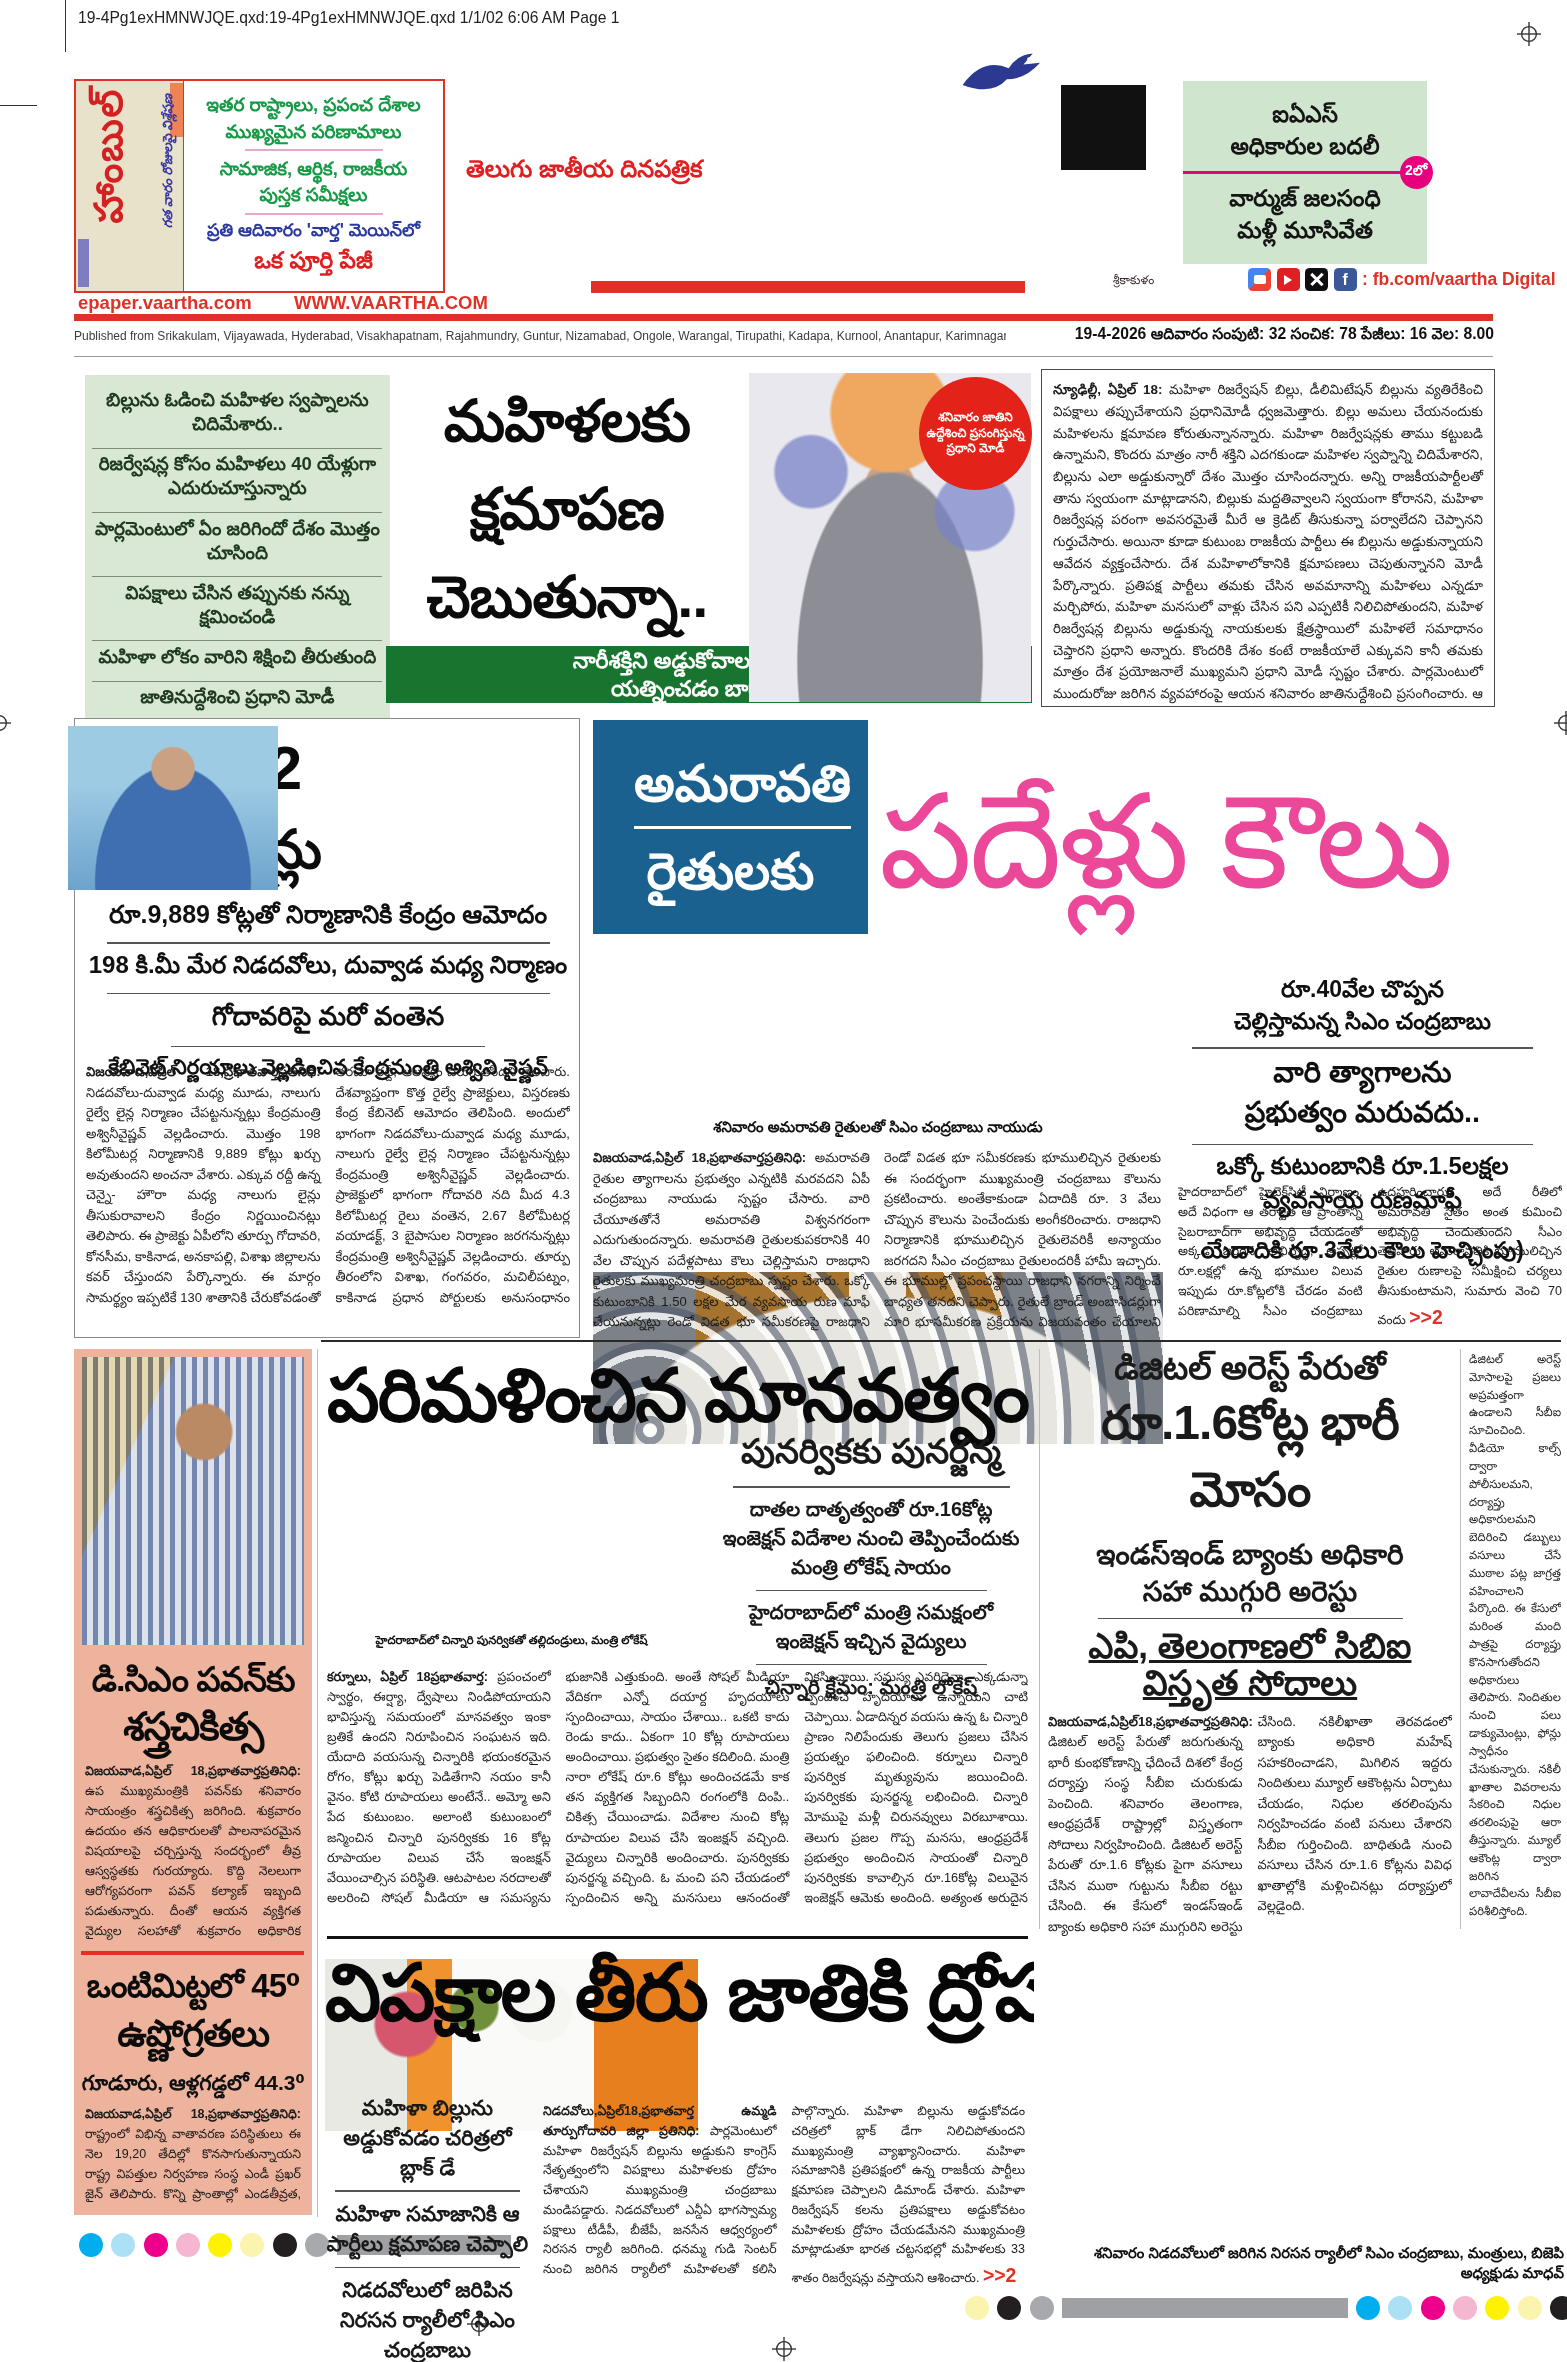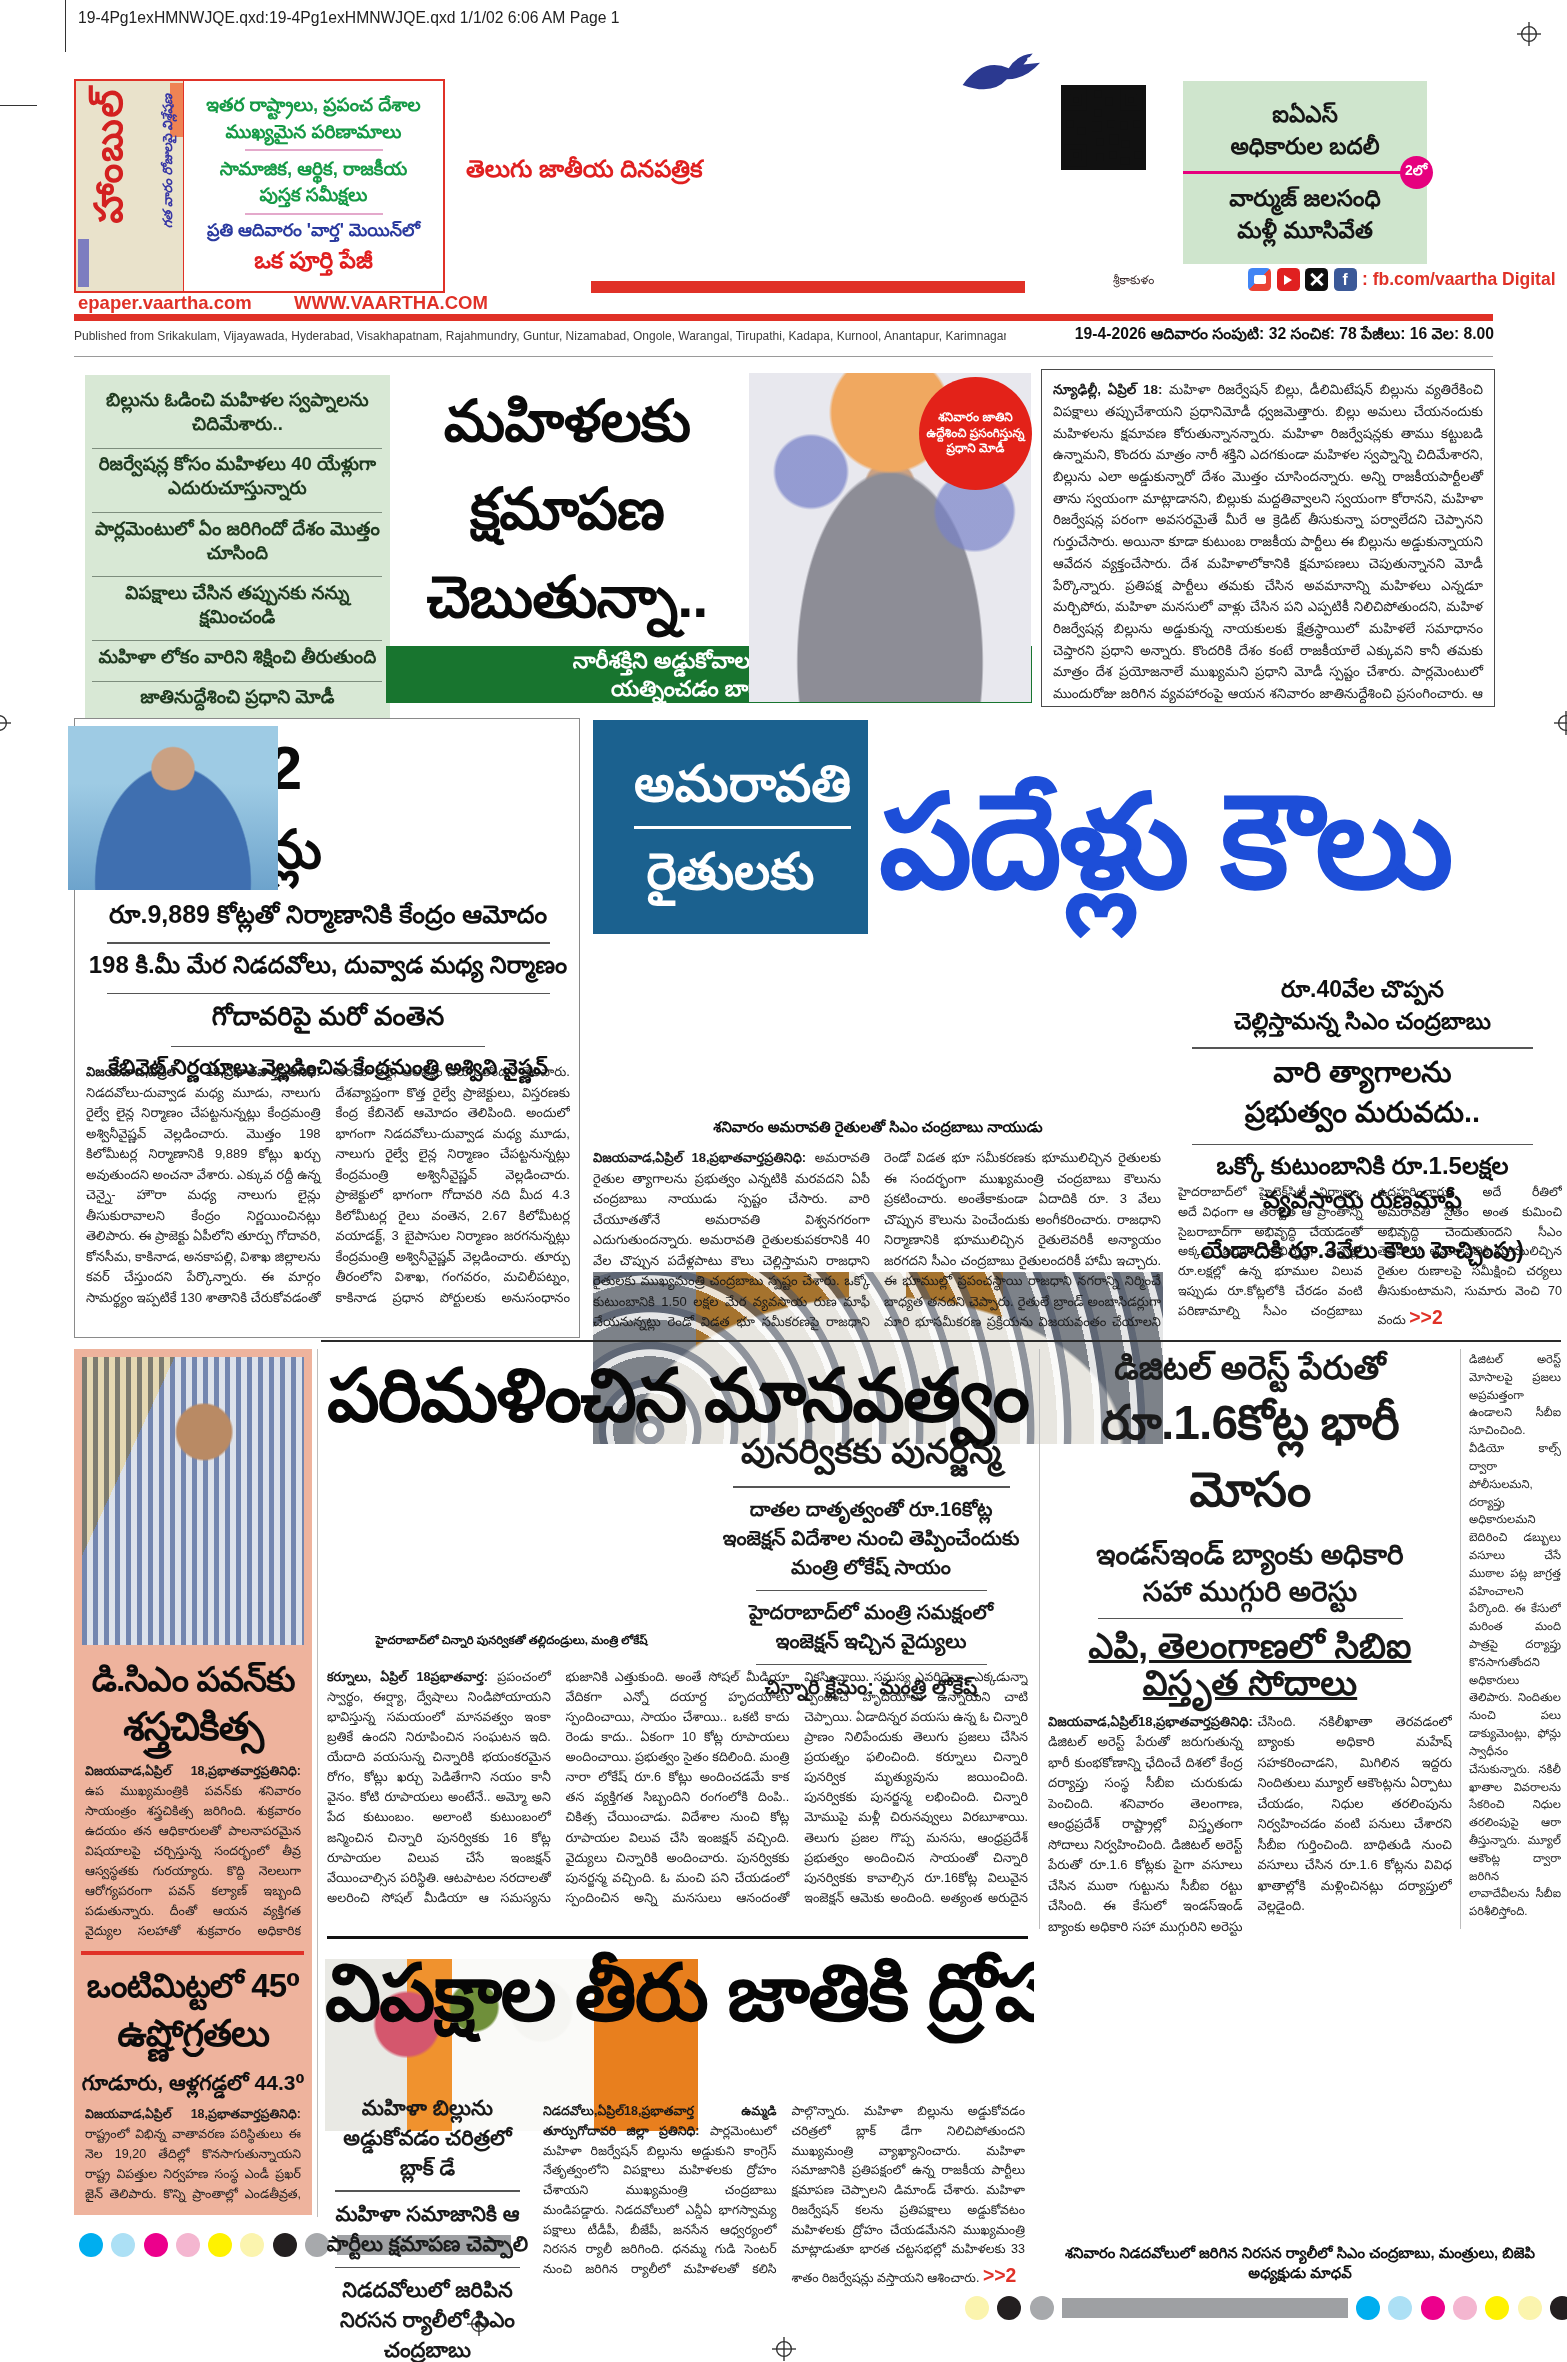--- a/index.html
+++ b/index.html
@@ -76,21 +76,21 @@
       linear-gradient(180deg,#9ecbe4 0 35%,#6da3cc 100%);}
   .shead{font-weight:900;color:#101010;text-align:center;}
   .shead-rule{height:1.4px;background:#555;margin:7.4px auto;}
   .colbody{font-size:13px;line-height:1.58;}
   .cols2{column-count:2;column-gap:14.8px;}
   .cols3{column-count:3;column-gap:14.8px;}
   
   .kicker-box{background:#1b618f;color:#fff;display:flex;flex-direction:column;align-items:center;justify-content:center;}
   .kick-l{font-size:51px;font-weight:900;line-height:85px;}
   .kick-l.u{border-bottom:3.7px solid #fff;margin-left:24px;}
-  .mega{font-size:131px;font-weight:700;color:#1d4ed8;white-space:nowrap;letter-spacing:-2.8px;}
+  .mega{font-size:131px;font-weight:400;color:#ec4899;white-space:nowrap;letter-spacing:-2.8px;}
   .ph-farmers{background:
       repeating-radial-gradient(circle at 10% 92%, rgba(255,255,255,.8) 0 6.5px, rgba(70,80,100,.55) 7.4px 14px, transparent 14.8px 37px),
       radial-gradient(ellipse at 50% 100%, #e8e6e0 0 60%, transparent 61%),
       linear-gradient(90deg,#7d8289 0 18%, #a5732e 18% 45%, #e9e6dd 45% 55%, #a5732e 55% 72%, #7d8289 72%),
       linear-gradient(180deg,#c9ced4 0 30%, #9aa2ab 100%);}
   .caption{font-size:14.8px;font-weight:bold;color:#101010;text-align:center;}
   
   .salmon{background:#eeb39d;}
   .ph-pawan{background:
       radial-gradient(circle at 55% 26%, #b98a64 0 11%, transparent 12%),
@@ -406,21 +406,21 @@
     <div class="bet-sub">మహిళా సమాజానికి ఆ పార్టీలు క్షమాపణ చెప్పాలి</div>
     <div class="shead-rule" style="width:185px;"></div>
     <div class="bet-sub">నిడదవోలులో జరిపిన నిరసన ర్యాలీలో సిఎం చంద్రబాబు</div>
   </div>
   <div class="abs colbody cols2 jc" style="left:543px;top:2102px;width:482px;height:205px;overflow:hidden;font-size:12.5px;">
     <span class="byline">నిడదవోలు,ఏప్రిల్18,ప్రభాతవార్త ఉమ్మడి తూర్పుగోదావరి జిల్లా ప్రతినిధి:</span>
     <span>పార్లమెంటులో మహిళా రిజర్వేషన్ బిల్లును అడ్డుకుని కాంగ్రెస్ నేతృత్వంలోని విపక్షాలు మహిళలకు ద్రోహం చేశాయని ముఖ్యమంత్రి చంద్రబాబు మండిపడ్డారు. నిడదవోలులో ఎన్డీఏ భాగస్వామ్య పక్షాలు టీడీపీ, బీజేపీ, జనసేన ఆధ్వర్యంలో నిరసన ర్యాలీ జరిగింది. ధనమ్మ గుడి సెంటర్ నుంచి జరిగిన ర్యాలీలో మహిళలతో కలిసి పాల్గొన్నారు. మహిళా బిల్లును అడ్డుకోవడం చరిత్రలో బ్లాక్ డేగా నిలిచిపోతుందని ముఖ్యమంత్రి వ్యాఖ్యానించారు. మహిళా సమాజానికి ప్రతిపక్షంలో ఉన్న రాజకీయ పార్టీలు క్షమాపణ చెప్పాలని డిమాండ్ చేశారు. మహిళా రిజర్వేషన్ కలను ప్రతిపక్షాలు అడ్డుకోవటం మహిళలకు ద్రోహం చేయడమేనని ముఖ్యమంత్రి మాట్లాడుతూ భారత చట్టసభల్లో మహిళలకు 33 శాతం రిజర్వేషన్లు వస్తాయని ఆశించారు.</span>
     <span class="jump">&gt;&gt;2</span>
   </div>
 
-  <div class="abs caption" style="left:1036px;top:2245px;width:528px;text-align:center;">శనివారం నిడదవోలులో జరిగిన నిరసన ర్యాలీలో సిఎం చంద్రబాబు, మంత్రులు, బిజెపి అధ్యక్షుడు మాధవ్</div>
+  <div class="abs caption" style="left:1036px;top:2245px;width:528px;text-align:right;">శనివారం నిడదవోలులో జరిగిన నిరసన ర్యాలీలో సిఎం చంద్రబాబు, మంత్రులు, బిజెపి అధ్యక్షుడు మాధవ్</div>
   <div class="abs dots" style="left:965px;top:2296px;">
     <span class="dot d6"></span>
       <span class="dot d7"></span>
       <span class="dot d8"></span>
     <span class="graybar" style="width:286px;"></span>
     <span class="dot d1"></span>
       <span class="dot d2"></span>
       <span class="dot d3"></span>
       <span class="dot d4"></span>
     <span class="dot d5"></span>

